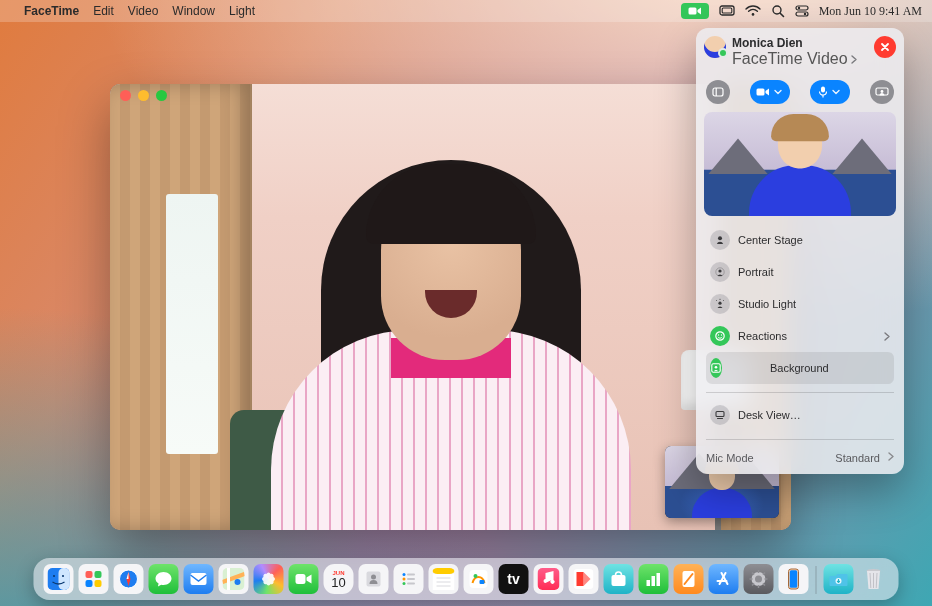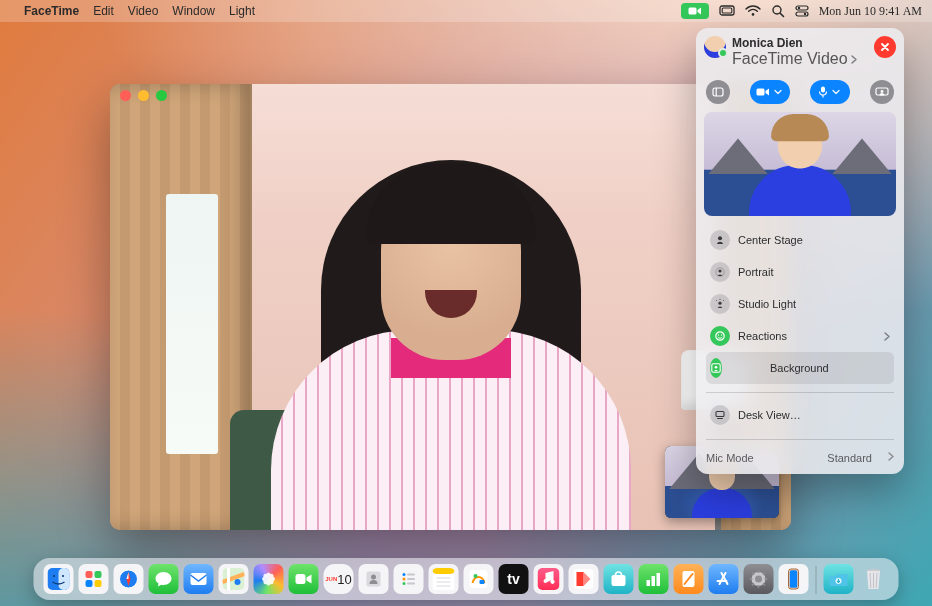--- a/index.html
+++ b/index.html
@@ -239,21 +239,21 @@
 .opt .spacer { flex: 1; }
 .opt .thumb {
   width: 28px; height: 18px; border-radius: 3px; overflow: hidden; position: relative;
 }
 .opt .thumb .scenery { position: absolute; inset: 0; }
 .divider { height: 1px; background: rgba(60,60,67,0.2); margin: 4px 10px; }
 .mic-mode {
   display: flex; justify-content: space-between; align-items: center;
   padding: 8px 10px 10px; color: #5a5a5e; font-size: 11px;
 }
-.mic-mode .val { display: inline-flex; align-items: flex-start; gap: 16px; }
+.mic-mode .val { display: inline-flex; align-items: flex-start; gap: 8px; }
 
 
 .dock-wrap {
   position: absolute; left: 50%; bottom: 6px; transform: translateX(-50%);
 }
 .dock {
   display: flex; align-items: flex-end; gap: 5px;
   padding: 6px 10px; border-radius: 16px;
   background: rgba(240,240,245,0.55);
   backdrop-filter: blur(14px);
@@ -585,21 +585,21 @@
               </g>
             </g>
           </svg>
       </span>
       <span class="app g-green">
         <svg width="18" height="14" viewBox="0 0 18 14">
             <rect x="1" y="2" width="10" height="10" rx="2.5" fill="#fff"></rect>
             <path d="M12 5.5 L17 2.5 V11.5 L12 8.5 Z" fill="#fff"></path>
           </svg>
       </span>
-      <span class="app g-white" style="flex-direction:row; line-height:1;border-radius:11px;">
+      <span class="app g-white" style="flex-direction:column; line-height:1;border-radius:11px;">
         <span style="font-size:6px; color:#ff3b30; font-weight:700;">JUN</span>
         <span style="font-size:13px; color:#222; font-weight:500;">10</span>
       </span>
       <span class="app g-white">
         <svg width="18" height="18" viewBox="0 0 18 18">
             <rect x="2" y="1.5" width="14" height="15" rx="2" fill="#d9d9de"></rect>
             <circle cx="9" cy="7" r="2.5" fill="#8e8e93"></circle>
             <path d="M5 14 A4 4 0 0 1 13 14" fill="#8e8e93"></path>
           </svg>
       </span>

